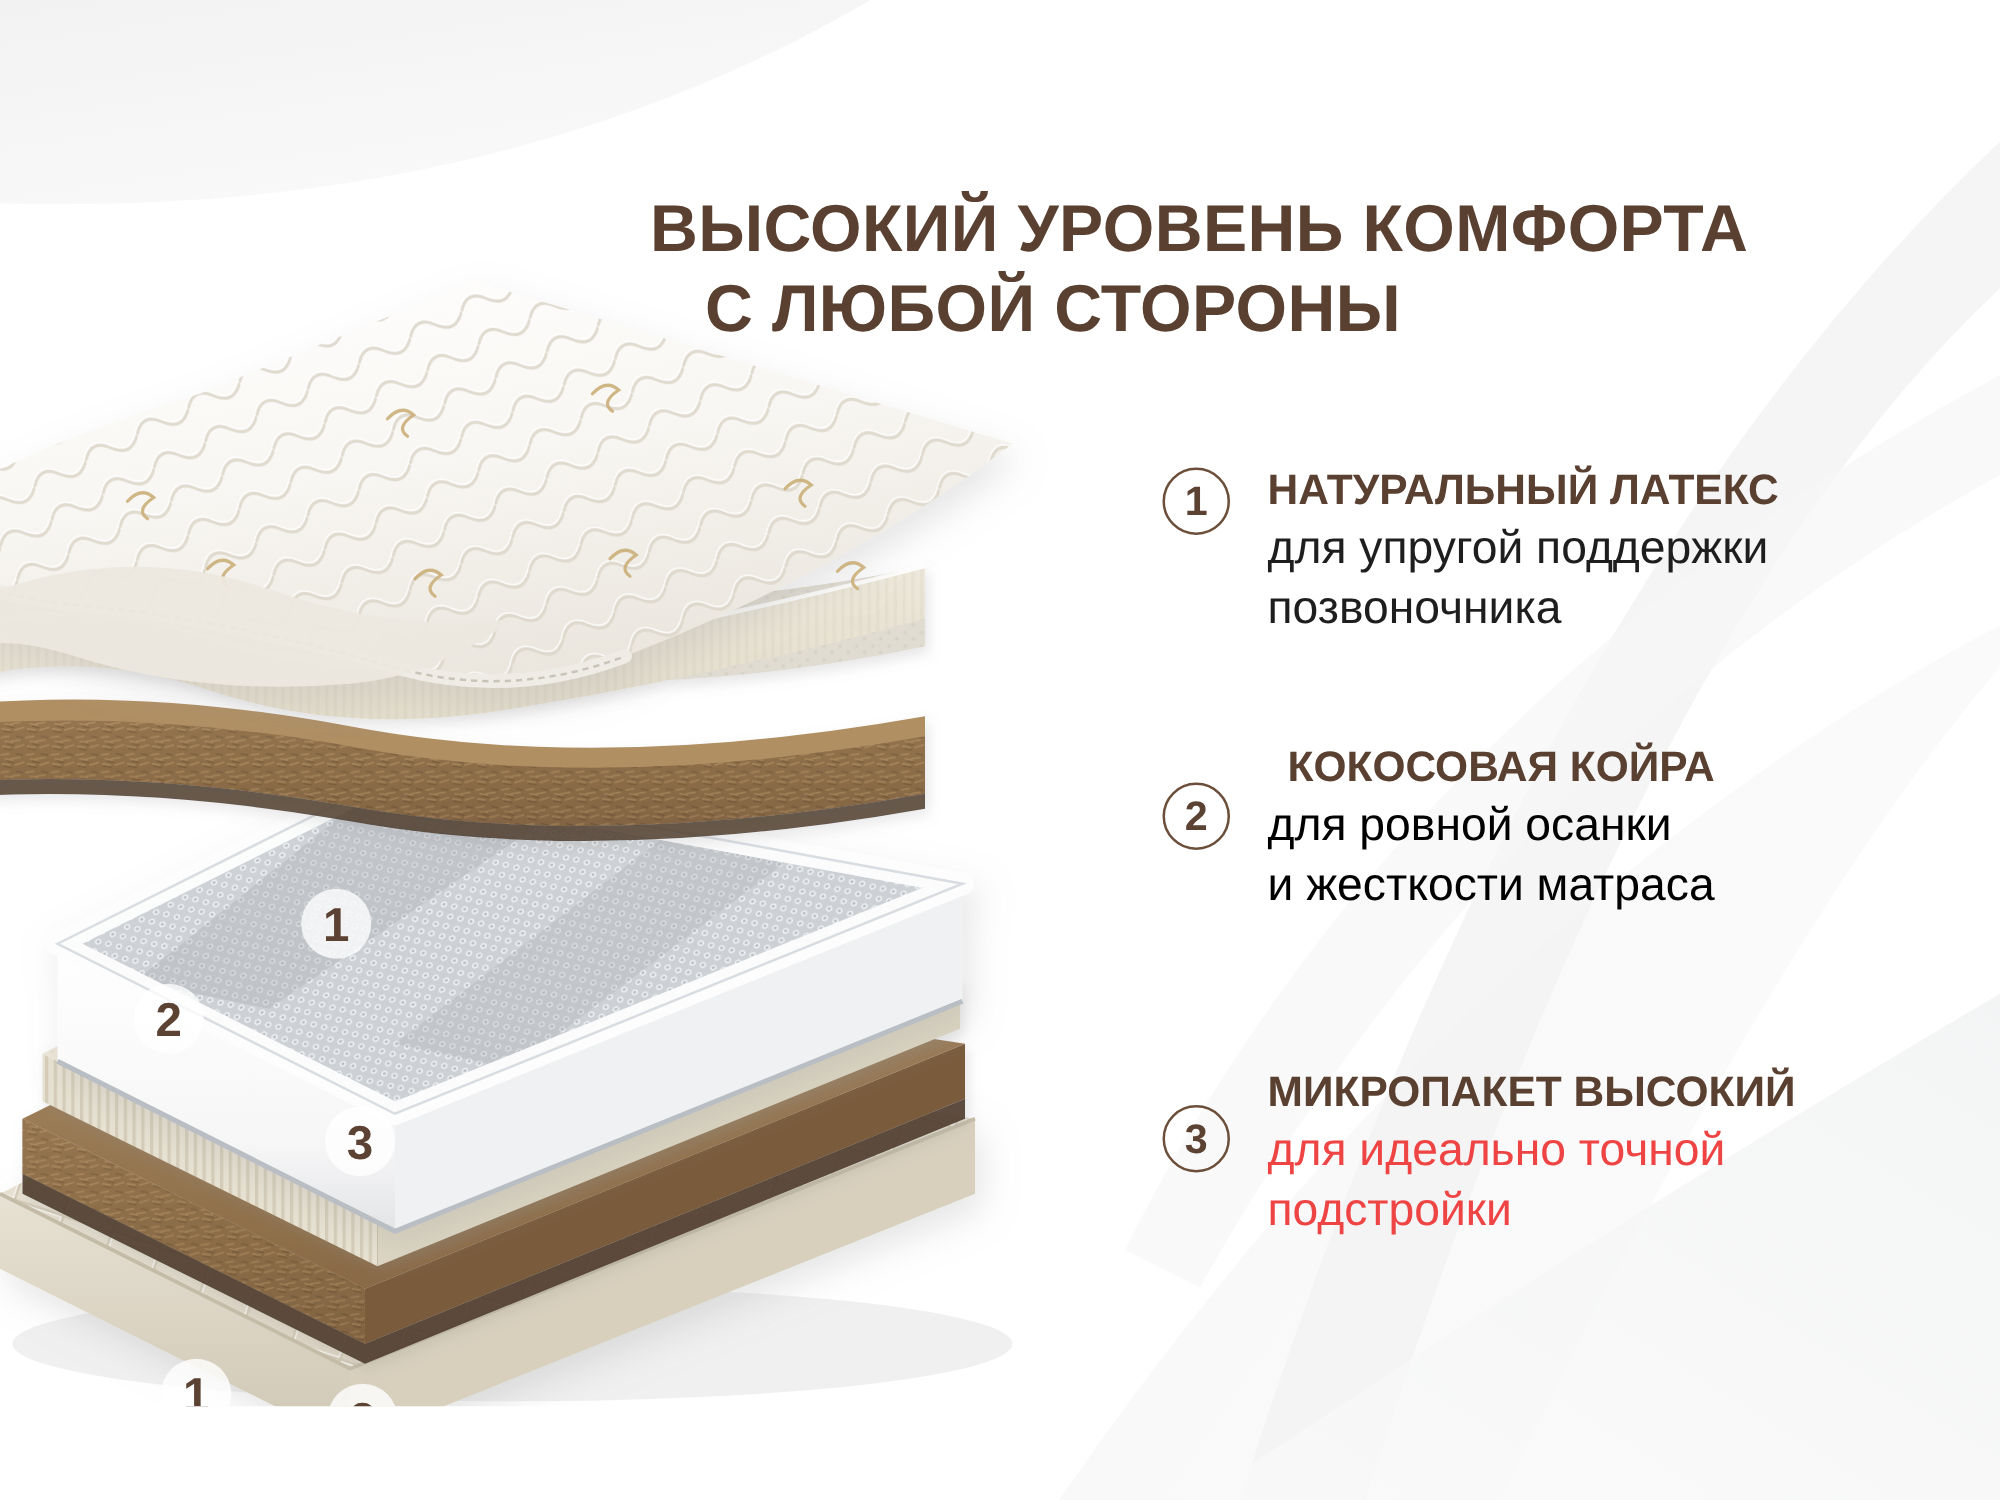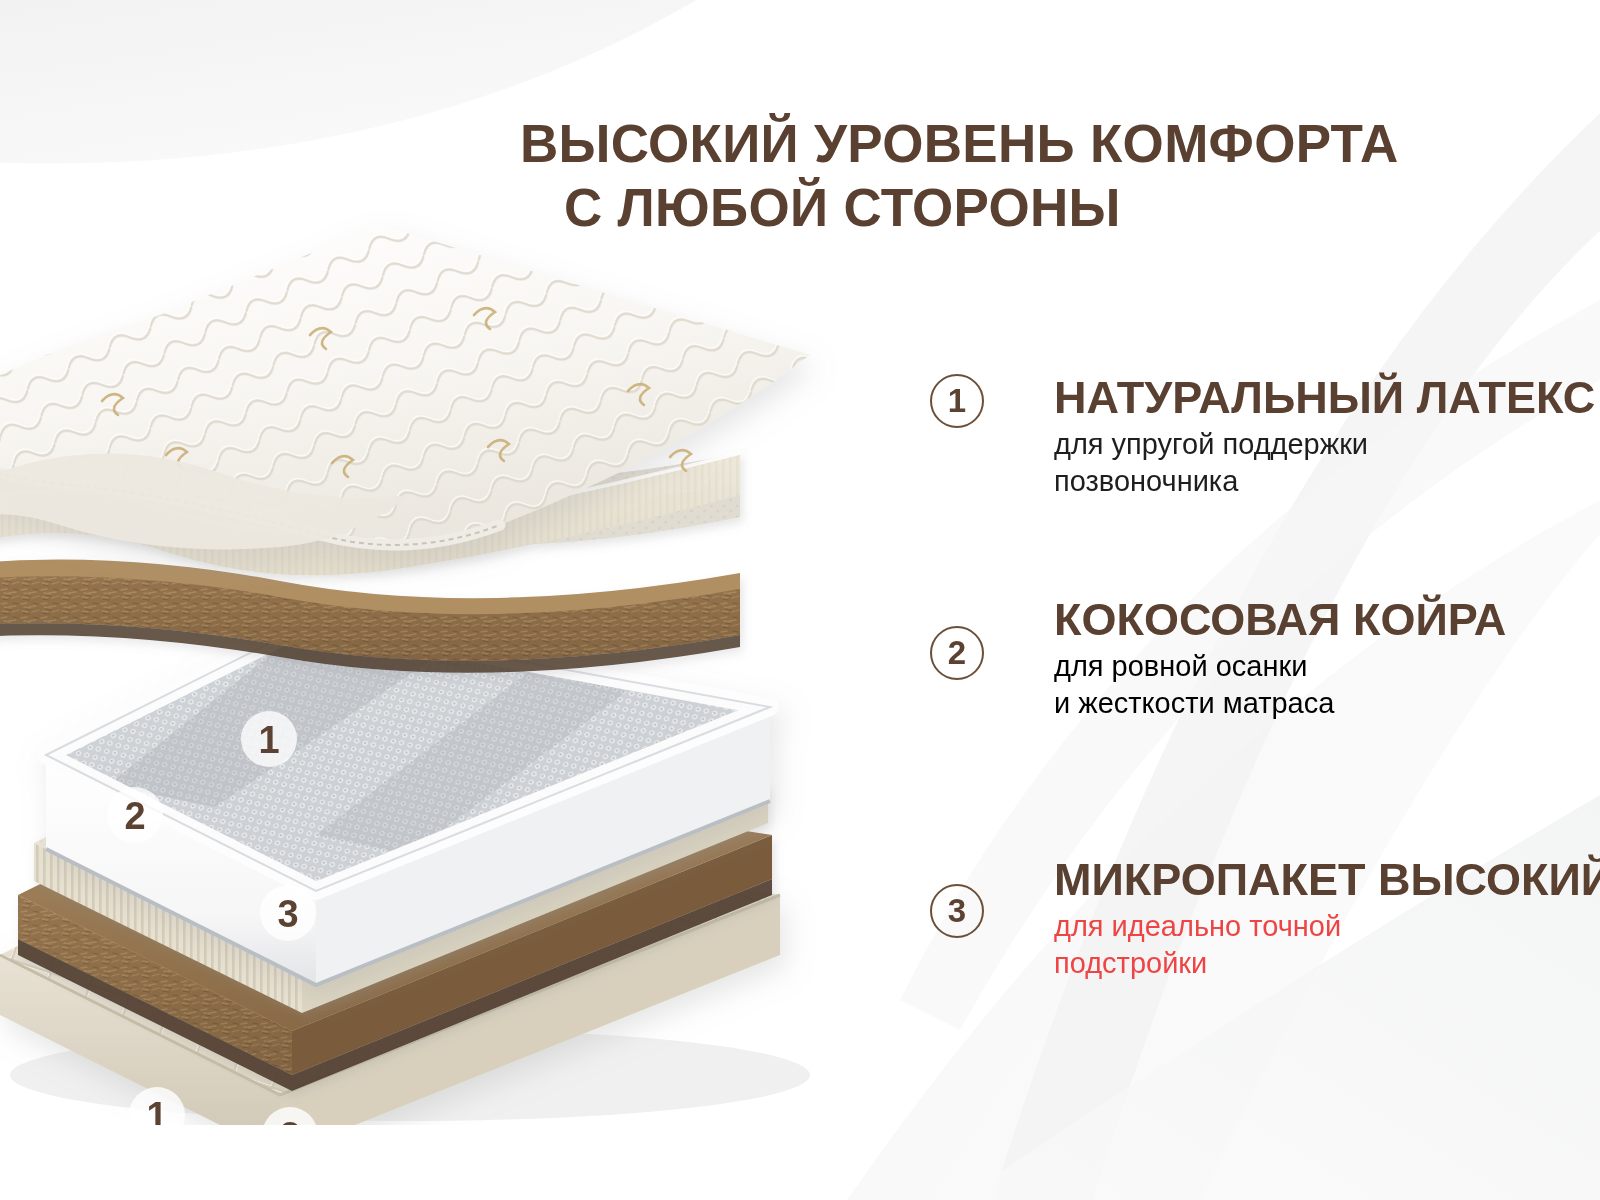--- a/index.html
+++ b/index.html
@@ -72,33 +72,31 @@
     font-size: 33px;
     font-weight: bold;
     color: #5c4232;
     box-sizing: border-box;
   }
   .badge-ring.lower { margin-top: 28px; }
   .badge-ring.mid   { margin-top: 30px; }
 
   .feature-text { margin-left: 30px; }
   .feature-heading {
-    font-size: 45px;
+    font-size: 34px;
     font-weight: bold;
     line-height: 1.06;
     white-space: nowrap;
     margin-bottom: 4px;
-    margin-left: 40px;
   }
   .feature-desc {
-    font-size: 29px;
+    font-size: 37px;
     line-height: 1.30;
     color: #1e1e1e;
     white-space: pre-line;
-    margin-left: 40px;
   }
 
   
   #mattress {
     position: absolute;
     left: -20px;
     top: 195px;
     width: 880px;
     height: 930px;
     z-index: 10;
@@ -346,21 +344,21 @@
         <text x="177" y="934" text-anchor="middle" font-family="Liberation Sans, sans-serif" font-size="38" font-weight="bold" fill="#5c4232">1</text>
       </g>
       <g>
         <circle cx="310" cy="745" r="28" fill="#ffffff" opacity="0.80" transform="translate(0,195)"></circle>
         <text x="310" y="954" text-anchor="middle" font-family="Liberation Sans, sans-serif" font-size="38" font-weight="bold" fill="#5c4232">2</text>
       </g>
     </g>
   </svg>
 
   <div id="title-block">
-    <div class="title-line" style="color: rgb(90, 64, 48);">ВЫСОКИЙ УРОВЕНЬ КОМФОРТА</div>
+    <div class="title-line" style="color: rgb(90, 64, 48); margin-top: 40px;">ВЫСОКИЙ УРОВЕНЬ КОМФОРТА</div>
     <div class="title-line" style="color: rgb(90, 64, 48); margin-left: 44px;">С ЛЮБОЙ СТОРОНЫ</div>
   </div>
 
   <div id="features">
 
     <div class="feature feature-1">
       <div class="badge-ring" style="border-color: rgb(107, 79, 58); color: rgb(92, 66, 50);">1</div>
       <div class="feature-text">
         <div class="feature-heading" style="color: rgb(90, 64, 48);">НАТУРАЛЬНЫЙ ЛАТЕКС</div>
         <div class="feature-desc" style="color: rgb(30, 30, 30);">для упругой поддержки

